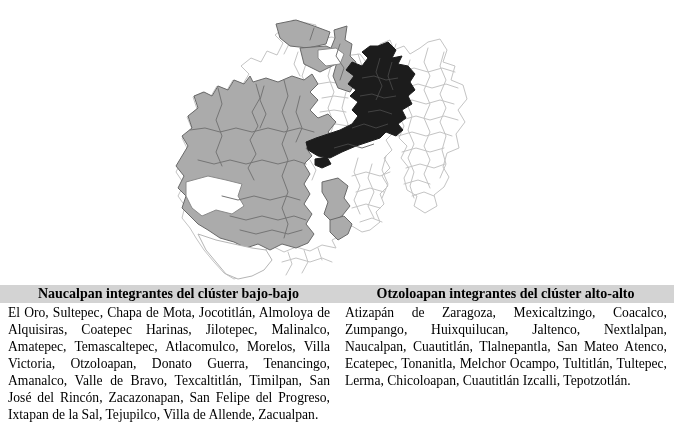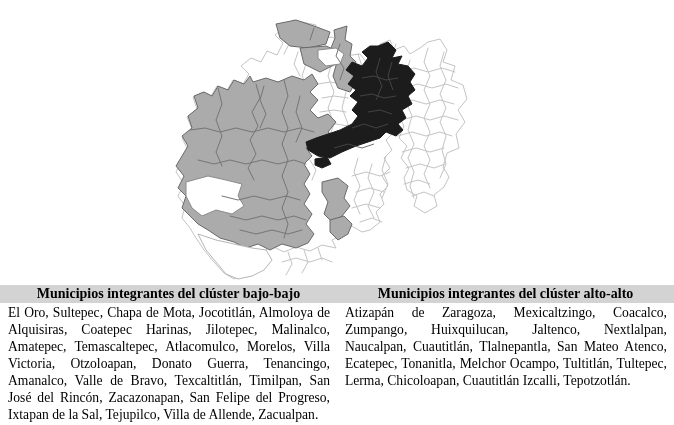--- a/index.html
+++ b/index.html
@@ -121,20 +121,20 @@
         <path class="bline" d="M368,112 L380,110 392,114"></path>
         <path class="bline" d="M352,128 L364,124 376,128 388,124"></path>
         <path class="bline" d="M334,148 L348,144 362,148 374,144"></path>
       </g>
     </g>
   </svg>
 </div>
 
 <div class="cluster-table">
   <div class="thead">
-    <div class="th">Municipios integrantes del clúster bajo-bajo</div>
-    <div class="th">Municipios integrantes del clúster alto-alto</div>
+    <div class="th">Naucalpan integrantes del clúster bajo-bajo</div>
+    <div class="th">Otzoloapan integrantes del clúster alto-alto</div>
   </div>
   <div class="tbody">
     <div class="td">El Oro, Sultepec, Chapa de Mota, Jocotitlán, Almoloya de Alquisiras, Coatepec Harinas, Jilotepec, Malinalco, Amatepec, Temascaltepec, Atlacomulco, Morelos, Villa Victoria, Otzoloapan, Donato Guerra, Tenancingo, Amanalco, Valle de Bravo, Texcaltitlán, Timilpan, San José del Rincón, Zacazonapan, San Felipe del Progreso, Ixtapan de la Sal, Tejupilco, Villa de Allende, Zacualpan.</div>
     <div class="td">Atizapán de Zaragoza, Mexicaltzingo, Coacalco, Zumpango, Huixquilucan, Jaltenco, Nextlalpan, Naucalpan, Cuautitlán, Tlalnepantla, San Mateo Atenco, Ecatepec, Tonanitla, Melchor Ocampo, Tultitlán, Tultepec, Lerma, Chicoloapan, Cuautitlán Izcalli, Tepotzotlán.</div>
   </div>
 </div>
 
 </body></html>

